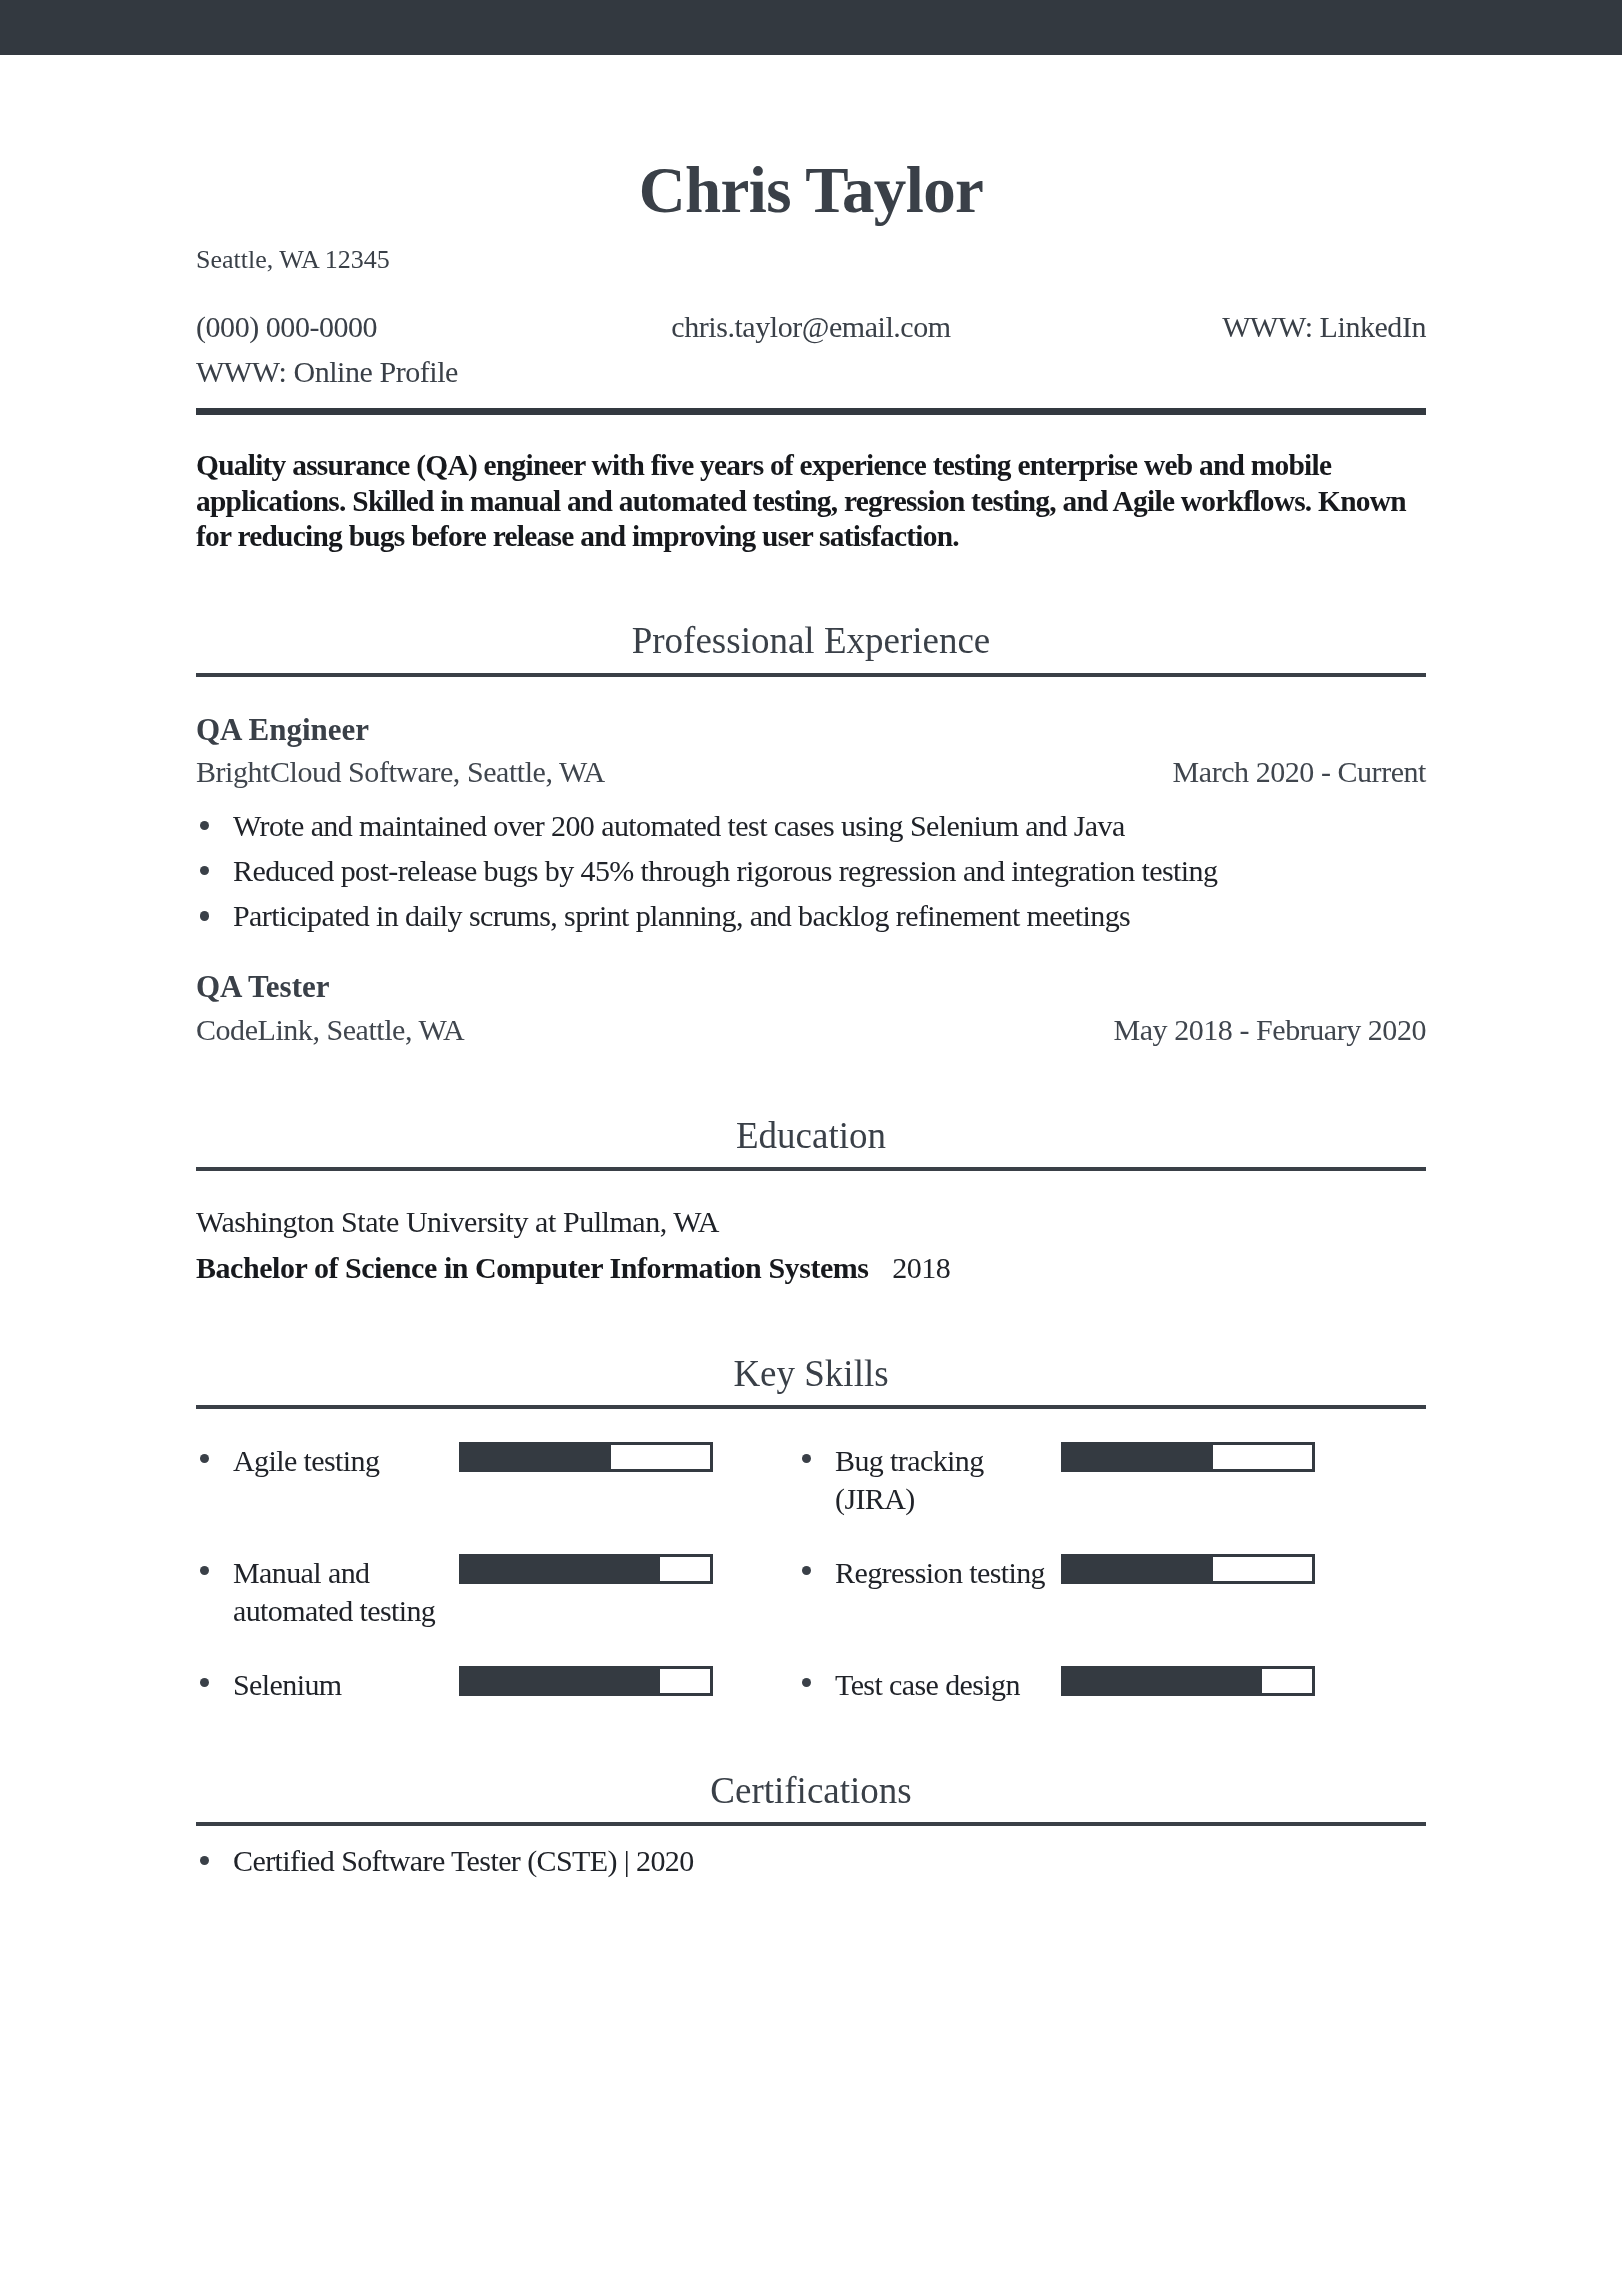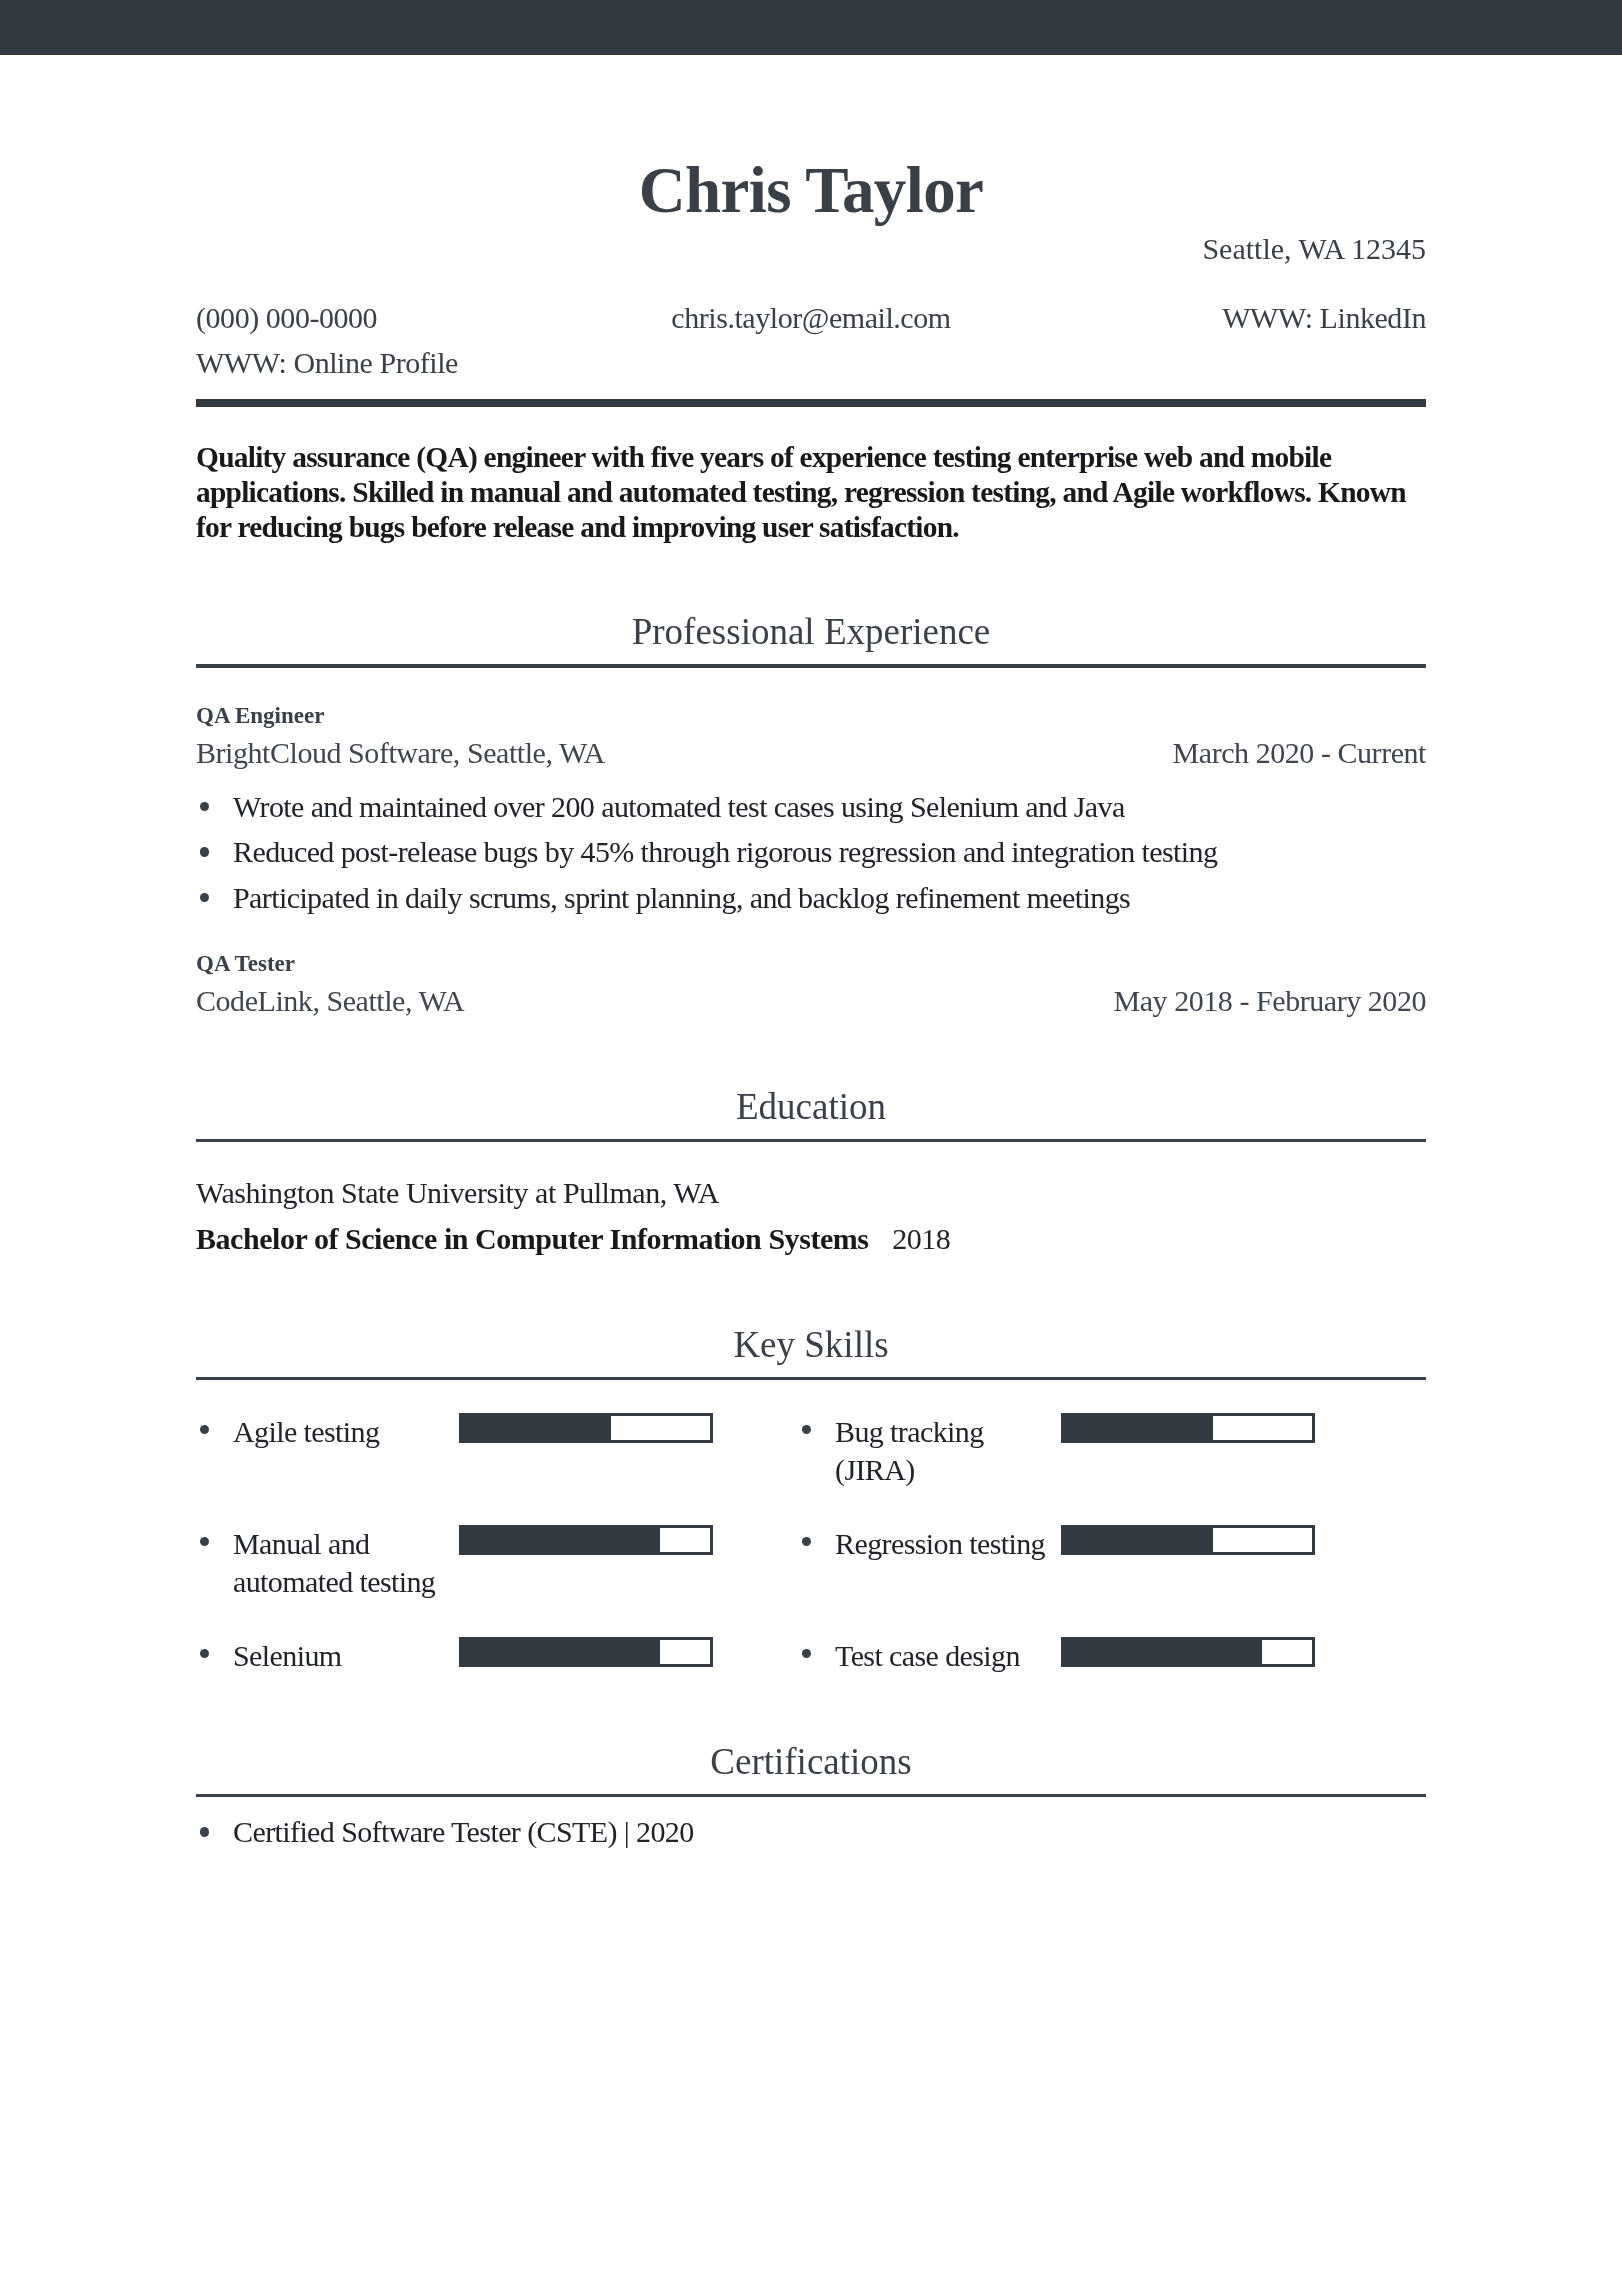--- a/index.html
+++ b/index.html
@@ -35,24 +35,24 @@
   .name{
     margin:98px 0 0 0;
     font-size:65px;
     line-height:1.15;
     font-weight:bold;
     text-align:center;
     color:var(--heading);
     letter-spacing:-0.01em;
   }
   .location{
-    margin-top:1px;
-    font-size:30px;
-    line-height:1.3;
-    text-align:right;
+    margin-top:15px;
+    font-size:26px;
+    line-height:1.3;
+    text-align:left;
     color:var(--heading);
   }
   .contact{
     margin-top:30px;
     display:grid;
     grid-template-columns:1fr auto 1fr;
     row-gap:6px;
     font-size:30px;
     line-height:1.3;
     color:var(--heading);
@@ -85,21 +85,21 @@
     color:var(--heading);
   }
   .section-rule{
     margin-top:9.2px;
     height:3.9px;
     background:var(--rule);
   }
   
   .job-title{
     margin:34px 0 0 0;
-    font-size:23px;
+    font-size:31px;
     line-height:1.25;
     font-weight:bold;
     color:var(--heading);
   }
   .job-meta{
     margin-top:2.6px;
     display:flex;
     justify-content:space-between;
     font-size:30px;
     line-height:1.3;

